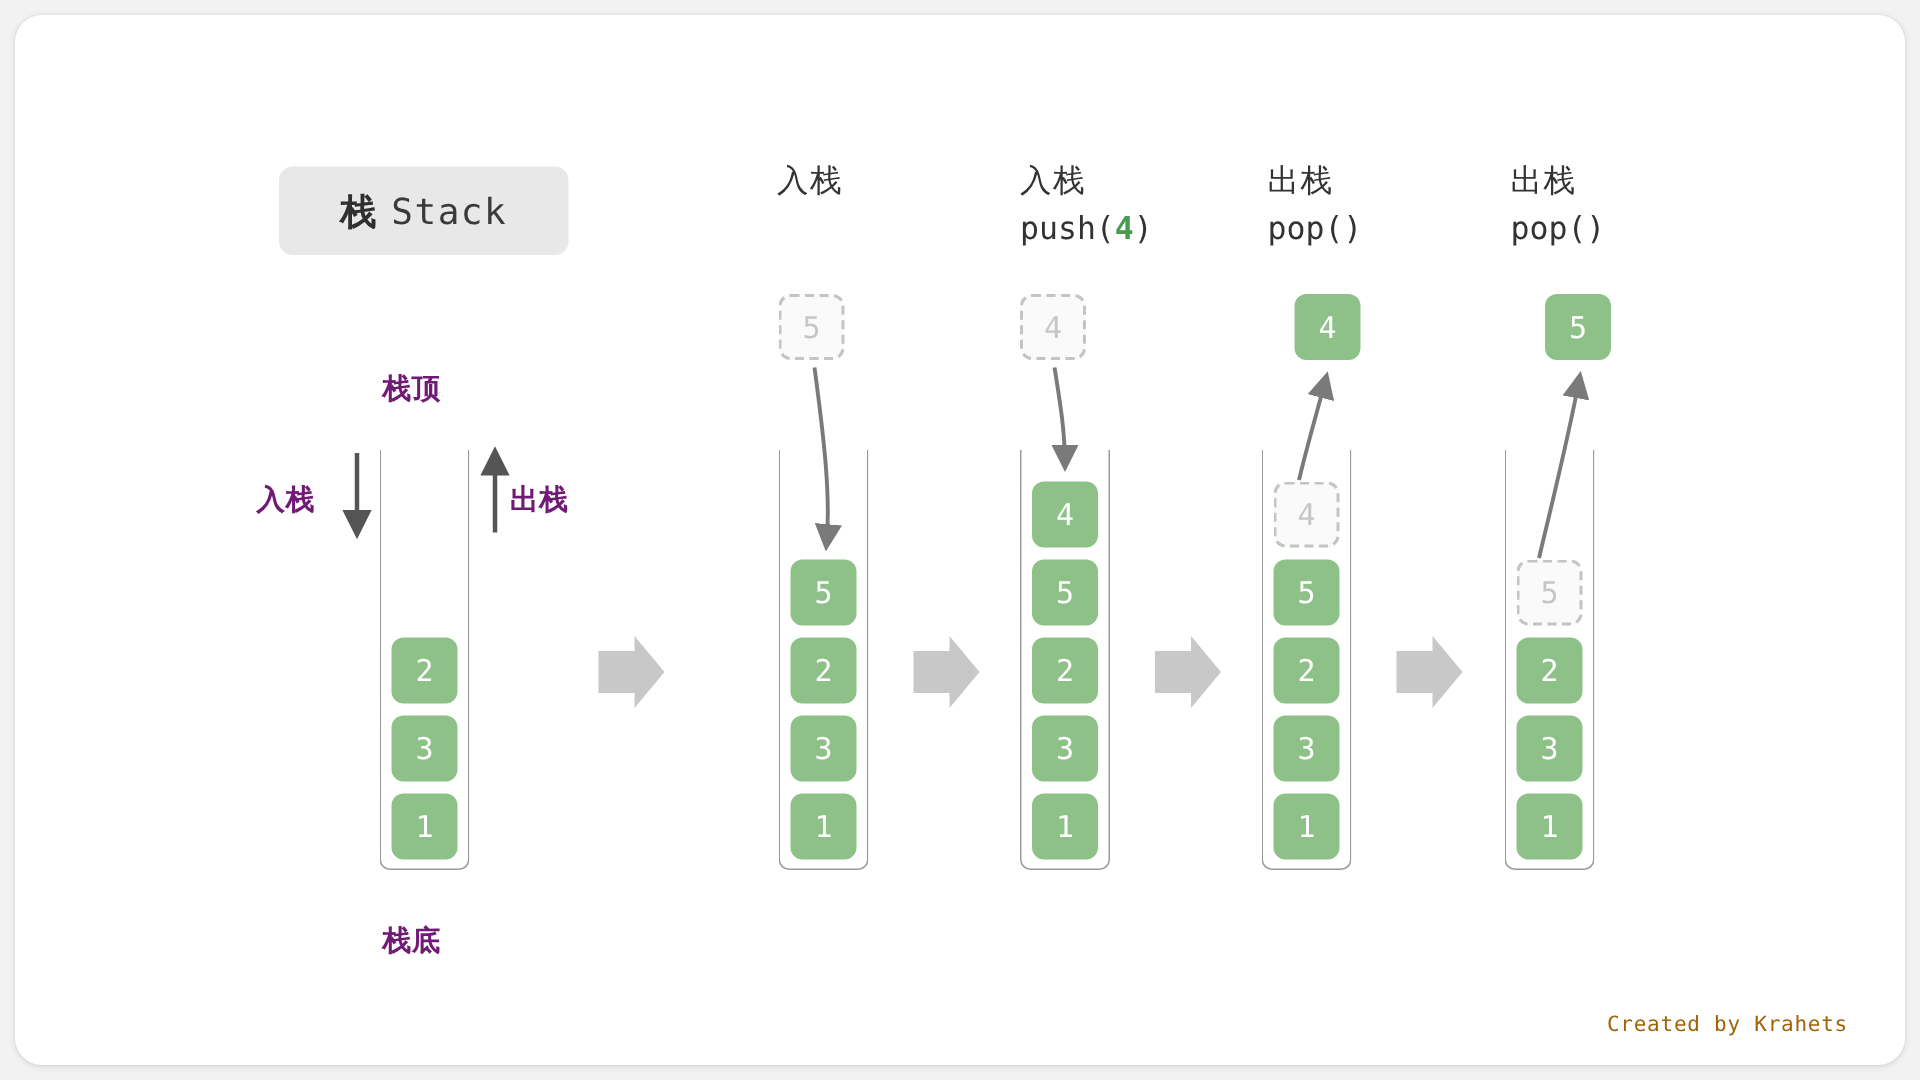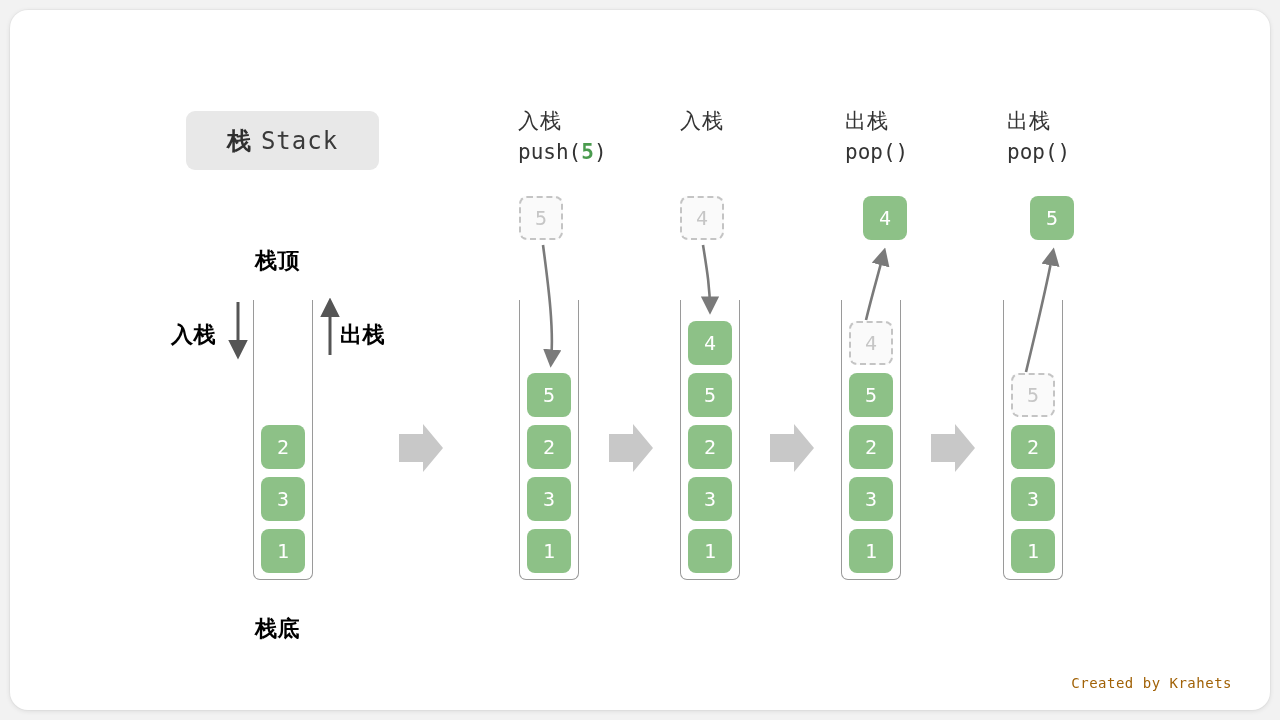--- a/index.html
+++ b/index.html
@@ -53,23 +53,23 @@
   .title-en {
     font-family: "DejaVu Sans Mono", "Liberation Mono", monospace;
     font-size: 24px;
     color: #3a3a3a;
     letter-spacing: 1px;
   }
 
   
   .lbl-bold-cn {
     position: absolute;
-    font-size: 22px;
+    font-size: 19px;
     font-weight: bold;
-    color: #000000;
+    color: #701a75;
     white-space: nowrap;
     letter-spacing: 0.5px;
   }
   .col-head {
     position: absolute;
     width: 170px;
     text-align: left;
     white-space: nowrap;
   }
   .col-head .ch-cn {
@@ -158,24 +158,24 @@
     <span class="title-en">Stack</span>
   </div>
 
   <div class="lbl-bold-cn" style="left:255px; top:246px;">栈顶</div>
   <div class="lbl-bold-cn" style="left:255px; top:614px;">栈底</div>
   <div class="lbl-bold-cn" style="left:171px; top:320px;">入栈</div>
   <div class="lbl-bold-cn" style="left:340px; top:320px;">出栈</div>
 
   <div class="col-head" style="left:518px; top:106px;">
     <span class="ch-cn">入栈</span>
-    <span class="ch-code"><span>push(</span><span class="arg">5</span><span>)</span></span>
   </div>
   <div class="col-head" style="left:680px; top:106px;">
     <span class="ch-cn">入栈</span>
+    <span class="ch-code"><span>push(</span><span class="arg">4</span><span>)</span></span>
   </div>
   <div class="col-head" style="left:845px; top:106px;">
     <span class="ch-cn">出栈</span>
     <span class="ch-code"><span>pop(</span><span class="arg"></span><span>)</span></span>
   </div>
   <div class="col-head" style="left:1007px; top:106px;">
     <span class="ch-cn">出栈</span>
     <span class="ch-code"><span>pop(</span><span class="arg"></span><span>)</span></span>
   </div>
 

